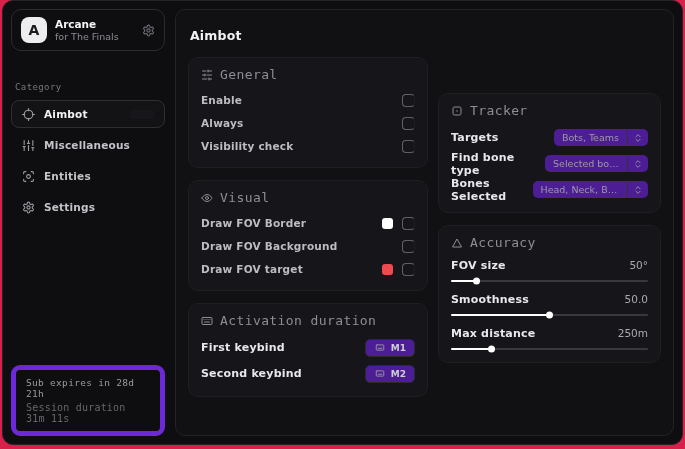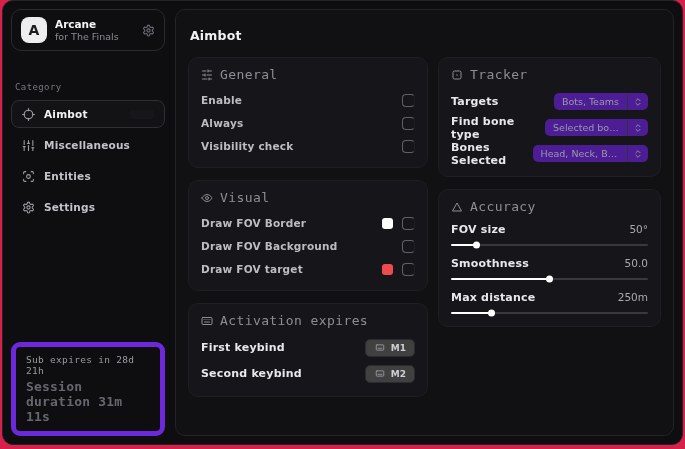--- a/index.html
+++ b/index.html
@@ -23,45 +23,45 @@
   .nav-item{ height:28px; display:flex; align-items:center; gap:9px; padding:0 10px;
     border:1px solid transparent; border-radius:8px; color:#9c9ca4; cursor:pointer; position:relative; }
   .nav-item.active{ border-color:#2e2e35; background:#131316; }
   .nav-item .nv-label{ font-size:10.5px; font-weight:600; color:#c3c3c9; letter-spacing:.2px; }
   .nav-item.active .nv-label{ color:#f1f1f4; }
   .nav-item svg{ width:13px; height:13px; }
   .hint-pill{ position:absolute; right:10px; width:24px; height:9px; border-radius:3px; background:#1c1c20; opacity:.55; }
   .side-footer{ margin-top:auto; border:5px solid #6d28d9; border-radius:9px; padding:7px 10px;
     font-family:"DejaVu Sans Mono","Liberation Mono",monospace; }
   .sf1{ color:#9a9aa1; font-size:9.5px; letter-spacing:.3px; }
-  .sf2{ color:#66666e; font-size:13px; margin-top:3px; letter-spacing:.2px;font-weight:bold; }
+  .sf2{ color:#66666e; font-size:10px; margin-top:3px; letter-spacing:.2px; }
 
   
   .main{ flex:1; margin:8px 8px 8px 2px; background:#111114; border:1px solid #232328;
     border-radius:10px; padding:12px 12px; overflow:hidden; }
   .page-title{ color:#f2f2f5; font-size:12.5px; font-weight:bold; margin:6px 2px 14px; letter-spacing:.2px; }
   .cols{ display:flex; gap:10px; align-items:flex-start; }
   .col-left{ width:240px; flex:0 0 240px; display:flex; flex-direction:column; gap:12px; }
-  .col-right{ flex:1; display:flex; flex-direction:column; gap:12px; }
+  .col-right{ flex:1; display:flex; flex-direction:column; gap:12px;margin-top:36px; }
   .card{ background:#16161a; border:1px solid #1e1e23; border-radius:10px; padding:9px 12px 10px; }
   .card-head{ display:flex; align-items:center; gap:7px; color:#8d8d95; margin-bottom:7px;
     font-family:"DejaVu Sans Mono","Liberation Mono",monospace; font-size:13px; letter-spacing:.4px; }
   .card-head svg{ width:12px; height:12px; }
   .row{ display:flex; align-items:center; height:22px; }
   .row + .row{ margin-top:1px; }
   .row-label{ font-size:10.5px; font-weight:600; color:#bcbcc2; letter-spacing:.2px; }
   .row-label.bright{ color:#e8e8ec; font-size:11px; }
   .spacer{ flex:1; }
 
   .checkbox{ width:13px; height:13px; border:1.5px solid #60606a; border-right-color:rgba(96,96,106,.12);
     border-radius:4px; cursor:pointer; }
   .swatch{ width:11px; height:11px; border-radius:3px; margin-right:9px; cursor:pointer; }
 
   .kb-row{ height:25px; }
-  .keybind{ display:flex; align-items:center; gap:5px; background:#404040; border:1px solid #2a2a30;
+  .keybind{ display:flex; align-items:center; gap:5px; background:#4c1d95; border:1px solid #2a2a30;
     border-radius:5px; padding:3px 8px; color:#cdcdd3; font-size:9px; font-weight:600; cursor:pointer; }
   .keybind svg{ width:12px; height:9px; color:#9a9aa2; }
 
   .tr-row{ height:25px; }
   .dropdown{ display:flex; align-items:center; background:#4c1d95; border-radius:5px; overflow:hidden; cursor:pointer; }
   .dd-text{ padding:3px 8px; font-size:9.5px; color:#9b9ba3; white-space:nowrap; overflow:hidden; text-overflow:ellipsis; }
   .dd-icon{ border-left:1px solid #32323a; padding:3px 5px; color:#8e8e96; display:flex; }
   .dd-icon svg{ width:10px; height:10px; }
   .dd-bones .dd-text{ max-width:118px; }
 
@@ -211,21 +211,21 @@
             <span class="checkbox"></span>
           </div>
         </div>
 
         <div class="card">
           <div class="card-head">
             <svg viewBox="0 0 24 24" fill="none" stroke="currentColor" stroke-width="2" stroke-linecap="round" stroke-linejoin="round">
                 <rect x="2" y="5" width="20" height="14" rx="2"></rect>
                 <path d="M6 9h.01M10 9h.01M14 9h.01M18 9h.01M7 14h10"></path>
               </svg>
-            <span>Activation expires</span>
+            <span>Activation duration</span>
           </div>
           <div class="row kb-row">
             <span class="row-label bright">First keybind</span>
             <span class="spacer"></span>
             <span class="keybind">
               <svg viewBox="0 0 24 24" fill="none" stroke="currentColor" stroke-width="2.4" stroke-linecap="round" stroke-linejoin="round">
                   <rect x="2" y="5" width="20" height="14" rx="2"></rect>
                   <path d="M7 14h10"></path>
                 </svg>
               <span>M1</span>

